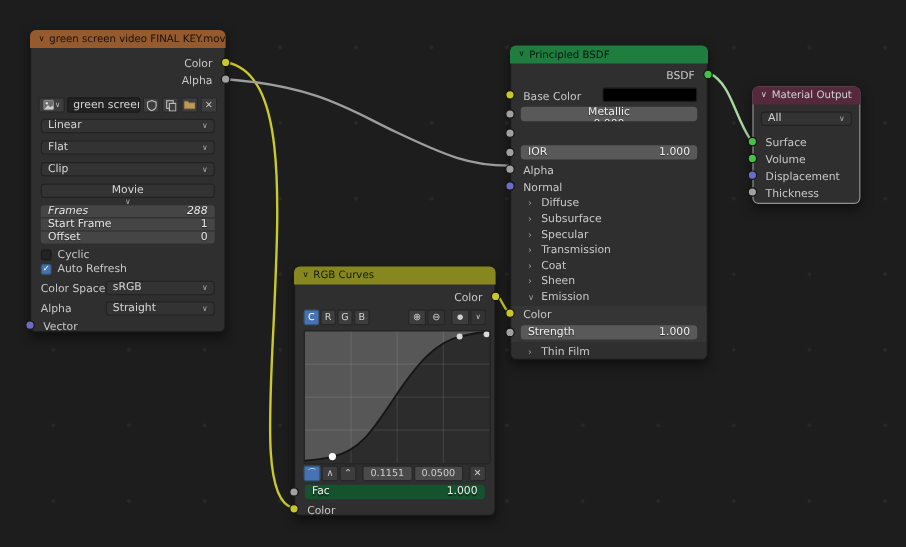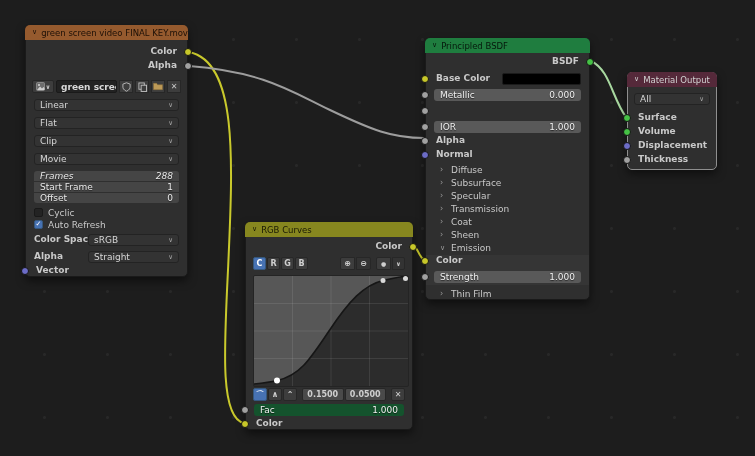--- a/index.html
+++ b/index.html
@@ -17,21 +17,21 @@
     border-radius:5px;box-shadow:0 4px 9px rgba(0,0,0,.5);box-sizing:border-box;
   }
   .node.active{border-color:#8f8f8f;}
   .node-header{
     position:absolute;left:-1px;right:-1px;top:-1px;height:15px;
     border-radius:5px 5px 0 0;display:flex;align-items:center;gap:4px;
     padding:0 7px;box-sizing:border-box;white-space:nowrap;overflow:hidden;
   }
   .hdr-chev{font-size:7px;line-height:1;}
   .hdr-title{font-size:8.5px;letter-spacing:0;}
-  .row{position:absolute;left:0;right:0;display:flex;align-items:flex-start;box-sizing:border-box;font-weight:bold;}
+  .row{position:absolute;left:0;right:0;display:flex;align-items:flex-end;box-sizing:border-box;}
   .row.out{justify-content:flex-end;padding-right:10px;}
   .row.in{justify-content:flex-start;padding-left:10px;}
   .socket{
     position:absolute;width:8px;height:8px;border-radius:50%;
     border:1px solid #141414;box-sizing:border-box;z-index:3;
   }
   .sock-l{left:-5px;} .sock-r{right:-5px;}
   .select{
     position:absolute;height:12px;background:#333333;border:1px solid #232323;
     border-radius:3px;display:flex;align-items:center;justify-content:space-between;
@@ -145,21 +145,21 @@
       <span class="chev">∨</span>
     </div>
     <div class="select" style="top:91px;left:8px;right:8px;">
       <span>Flat</span>
       <span class="chev">∨</span>
     </div>
     <div class="select" style="top:109px;left:8px;right:8px;">
       <span>Clip</span>
       <span class="chev">∨</span>
     </div>
-    <div class="select" style="top:127px;left:8px;right:8px;">
+    <div class="select" style="top:127px;left:8px;right:8px;flex-direction:column;">
       <span>Movie</span>
       <span class="chev">∨</span>
     </div>
 
     <div class="numfield" style="top:145px;left:8px;right:8px;border-radius:3px 3px 0 0;font-style:italic;">
       <span>Frames</span>
       <span>288</span>
     </div>
     <div class="numfield" style="top:156px;left:8px;right:8px;">
       <span>Start Frame</span>
@@ -257,21 +257,21 @@
       <span class="minibtn sel" style="width:14px;">
         <span>⌒</span>
       </span>
       <span class="minibtn" style="width:14px;">
         <span>∧</span>
       </span>
       <span class="minibtn" style="width:14px;">
         <span>⌃</span>
       </span>
       <span style="width:3px;"></span>
-      <span class="minibtn" style="flex:1;background:#4a4a4a;">0.1500</span>
+      <span class="minibtn" style="flex:1;background:#4a4a4a;">0.1151</span>
       <span class="minibtn" style="flex:1;background:#4a4a4a;">0.0500</span>
       <span style="width:3px;"></span>
       <span class="minibtn" style="width:14px;">
         <span>✕</span>
       </span>
     </div>
 
     <div class="slider blue" style="top:181px;left:8px;right:8px;">
       <span>Fac</span>
       <span>1.000</span>
@@ -294,21 +294,21 @@
       <span>BSDF</span>
     </div>
     <span class="socket sock-r" style="top:19px;background:#45c145;"></span>
 
     <div class="row in" style="top:34px;height:13px;">
       <span>Base Color</span>
     </div>
     <div class="swatch" style="top:34px;left:76px;right:8px;"></div>
     <span class="socket sock-l" style="top:36px;background:#c7c729;"></span>
 
-    <div class="slider" style="top:50px;left:8px;right:8px;">
+    <div class="slider" style="top:50px;left:8px;right:8px;flex-direction:column;">
       <span>Metallic</span>
       <span>0.000</span>
     </div>
     <span class="socket sock-l" style="top:52px;background:#a1a1a1;"></span>
 
     <span class="socket sock-l" style="top:68px;background:#a1a1a1;"></span>
 
     <div class="slider" style="top:82px;left:8px;right:8px;">
       <span>IOR</span>
       <span>1.000</span>

